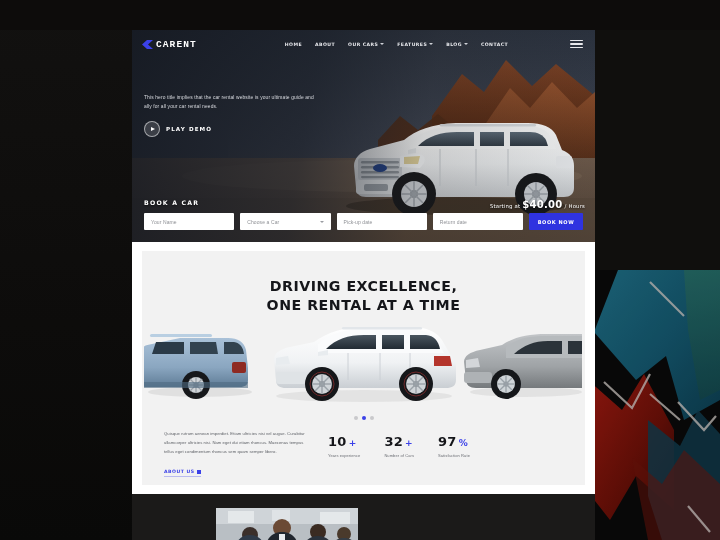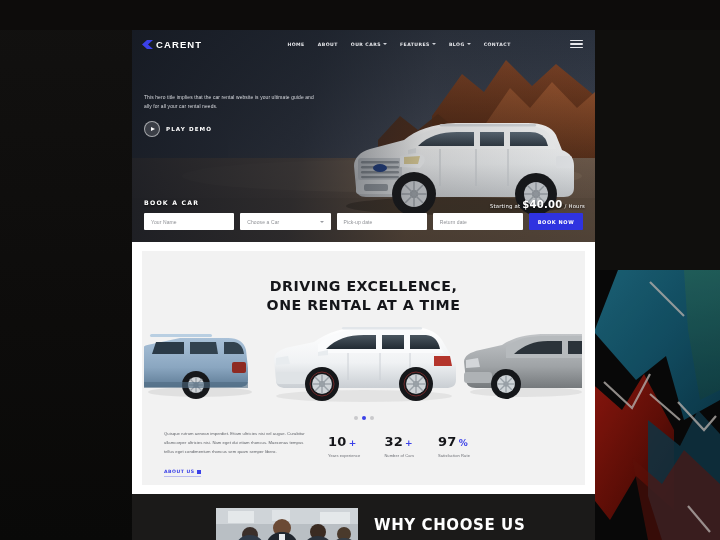--- a/index.html
+++ b/index.html
@@ -59,21 +59,21 @@
   .nav {
     position: absolute; left:0; top:0; width:100%; height:28px;
     display:flex; align-items:center;
     padding: 0 12px 0 10px;
     z-index: 6;
   }
   .logo { display:flex; align-items:center; gap:3px; }
   .logo-mark { width: 11px; height: 9px; display:block; }
   .logo-text {
     color:#fff; font-size:9.5px; font-weight:700; letter-spacing:1.1px;
-    font-family: Liberation Sans, sans-serif;
+    font-family: Liberation Mono, monospace;
   }
   .nav-links {
     display:flex; align-items:center; gap:13px;
     margin: 0 auto;
     padding-left: 26px;
   }
   .nav-link {
     color:#e9eaee; font-size:4.6px; letter-spacing:.45px; font-weight:700;
     text-transform:uppercase; white-space:nowrap;
     display:flex; align-items:center; gap:2px;
@@ -617,17 +617,16 @@
           <path d="M20,40 C20,31 27,27 34,27 C41,27 48,31 48,40 Z" fill="#2f3a48"></path>
           <circle cx="66" cy="20" r="9" fill="#6b4a35"></circle>
           <path d="M50,40 C50,29 58,24 66,24 C74,24 82,29 82,40 Z" fill="#20262e"></path>
           <rect x="63" y="26" width="6" height="14" fill="#e8eaec"></rect>
           <circle cx="102" cy="24" r="8" fill="#3a2b22"></circle>
           <path d="M88,40 C88,32 95,28 102,28 C109,28 116,32 116,40 Z" fill="#2a323c"></path>
           <circle cx="128" cy="26" r="7" fill="#4a3a2c"></circle>
           <path d="M116,40 C116,33 122,30 128,30 C134,30 140,33 140,40 Z" fill="#353d46"></path>
         </svg>
       </div>
-      <h2 class="why-title">WHY CHOOSE US</h2>
     </section>
 
   </div>
 </div>
 
 </body></html>

